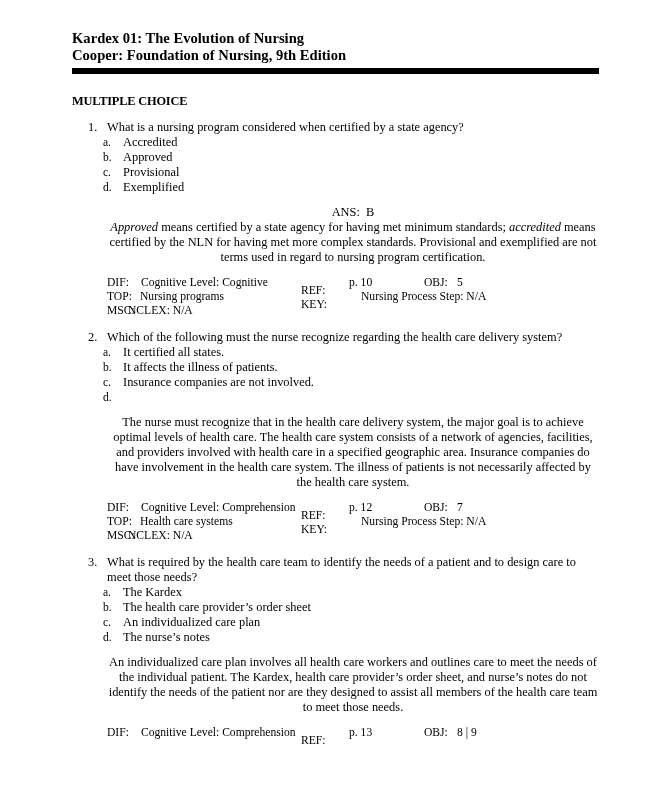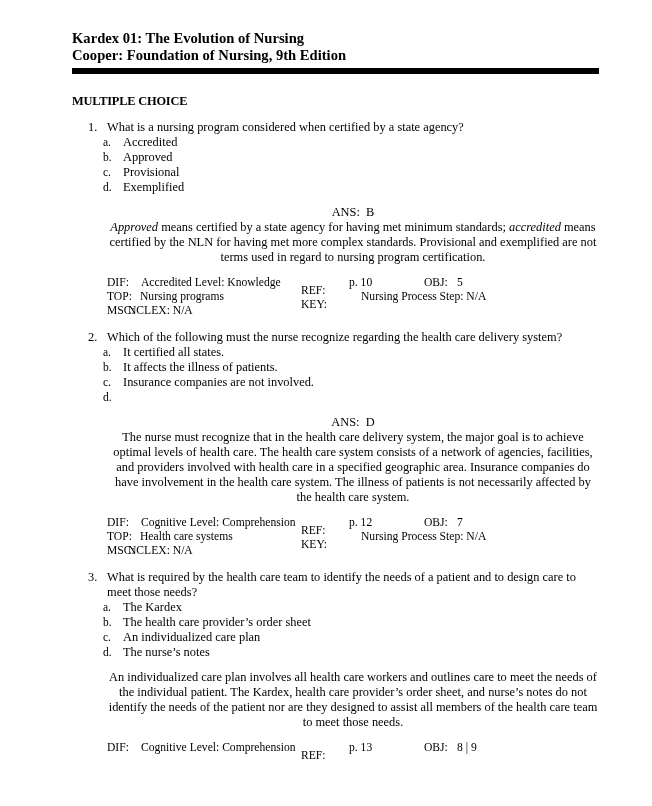--- a/index.html
+++ b/index.html
@@ -69,21 +69,21 @@
           <span class="opt-text">Exemplified</span>
         </div>
     </div>
     <div class="answer">
       <div class="ans-line"><span>ANS:</span>&nbsp;&nbsp;<span>B</span></div>
       <div class="rationale"><i>Approved</i><span> means certified by a state agency for having met minimum standards; </span><i>accredited</i><span> means certified by the NLN for having met more complex standards. Provisional and exemplified are not terms used in regard to nursing program certification.</span></div>
     </div>
     <div class="meta">
       <div class="meta-row">
         <span class="c1">DIF:</span>
-        <span class="c1v">Accredited Level: Knowledge</span>
+        <span class="c1v">Cognitive Level: Cognitive</span>
         <span class="c2">REF:</span>
         <span class="c2v">p. 10</span>
         <span class="c3">OBJ:</span>
         <span class="c3v">5</span>
       </div>
       <div class="meta-row">
         <span class="c1">TOP:</span>
         <span class="top-v">Nursing programs</span>
         <span class="c2">KEY:</span>
         <span class="key-v">Nursing Process Step: N/A</span>
@@ -109,21 +109,20 @@
         </div>
       <div class="option">
           <span class="opt-letter">c.</span>
           <span class="opt-text">Insurance companies are not involved.</span>
         </div>
       <div class="option">
           <span class="opt-letter">d.</span>
         </div>
     </div>
     <div class="answer">
-      <div class="ans-line"><span>ANS:</span>&nbsp;&nbsp;<span>D</span></div>
       <div class="rationale">The nurse must recognize that in the health care delivery system, the major goal is to achieve optimal levels of health care. The health care system consists of a network of agencies, facilities, and providers involved with health care in a specified geographic area. Insurance companies do have involvement in the health care system. The illness of patients is not necessarily affected by the health care system.</div>
     </div>
     <div class="meta">
       <div class="meta-row">
         <span class="c1">DIF:</span>
         <span class="c1v">Cognitive Level: Comprehension</span>
         <span class="c2">REF:</span>
         <span class="c2v">p. 12</span>
         <span class="c3">OBJ:</span>
         <span class="c3v">7</span>

